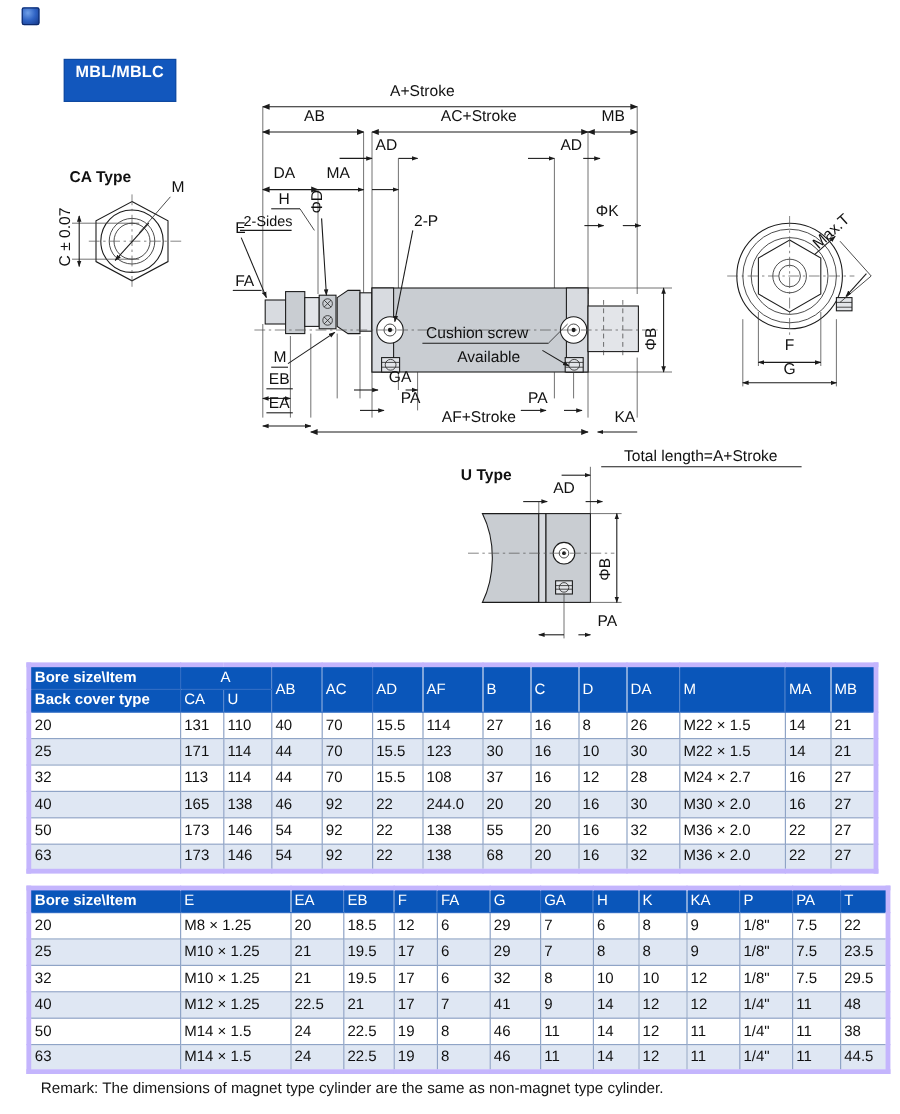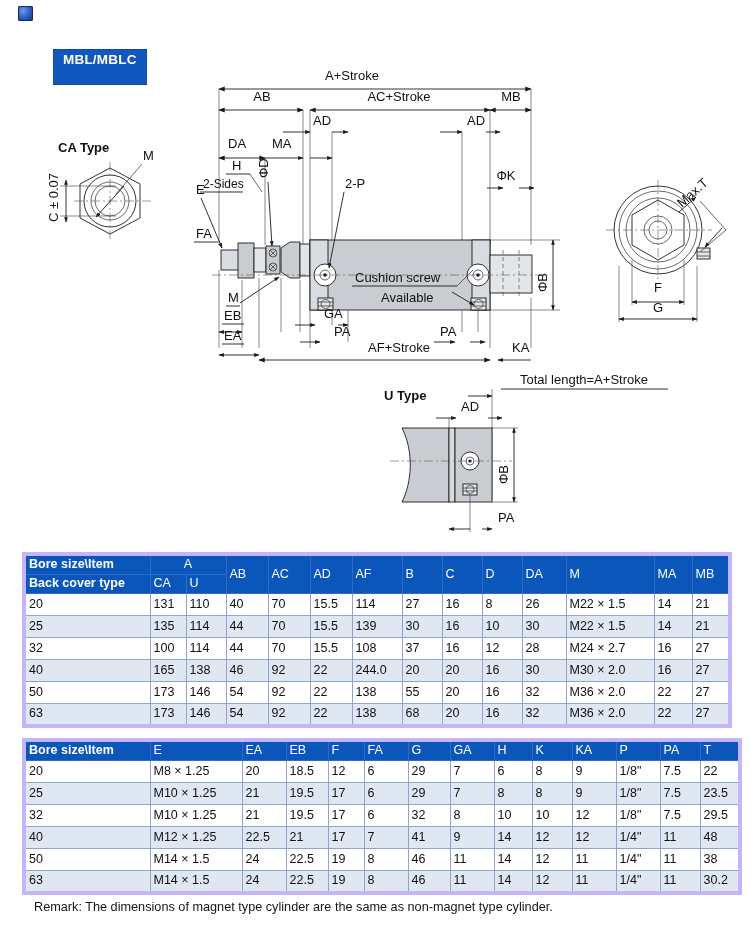--- a/index.html
+++ b/index.html
@@ -416,37 +416,37 @@
         <td>27</td>
         <td>16</td>
         <td>8</td>
         <td>26</td>
         <td>M22 × 1.5</td>
         <td>14</td>
         <td>21</td>
       </tr>
       <tr class="row-even">
         <td>25</td>
-        <td>135</td>
+        <td>171</td>
         <td>114</td>
         <td>44</td>
         <td>70</td>
         <td>15.5</td>
-        <td>139</td>
+        <td>123</td>
         <td>30</td>
         <td>16</td>
         <td>10</td>
         <td>30</td>
         <td>M22 × 1.5</td>
         <td>14</td>
         <td>21</td>
       </tr>
       <tr class="row-odd">
         <td>32</td>
-        <td>100</td>
+        <td>113</td>
         <td>114</td>
         <td>44</td>
         <td>70</td>
         <td>15.5</td>
         <td>108</td>
         <td>37</td>
         <td>16</td>
         <td>12</td>
         <td>28</td>
         <td>M24 × 2.7</td>
@@ -629,19 +629,19 @@
         <td>22.5</td>
         <td>19</td>
         <td>8</td>
         <td>46</td>
         <td>11</td>
         <td>14</td>
         <td>12</td>
         <td>11</td>
         <td>1/4"</td>
         <td>11</td>
-        <td>30.2</td>
+        <td>44.5</td>
       </tr>
     </tbody>
   </table>
 </div>
 
 <div id="remark">Remark: The dimensions of magnet type cylinder are the same as non-magnet type cylinder.</div>
 
 </body></html>

